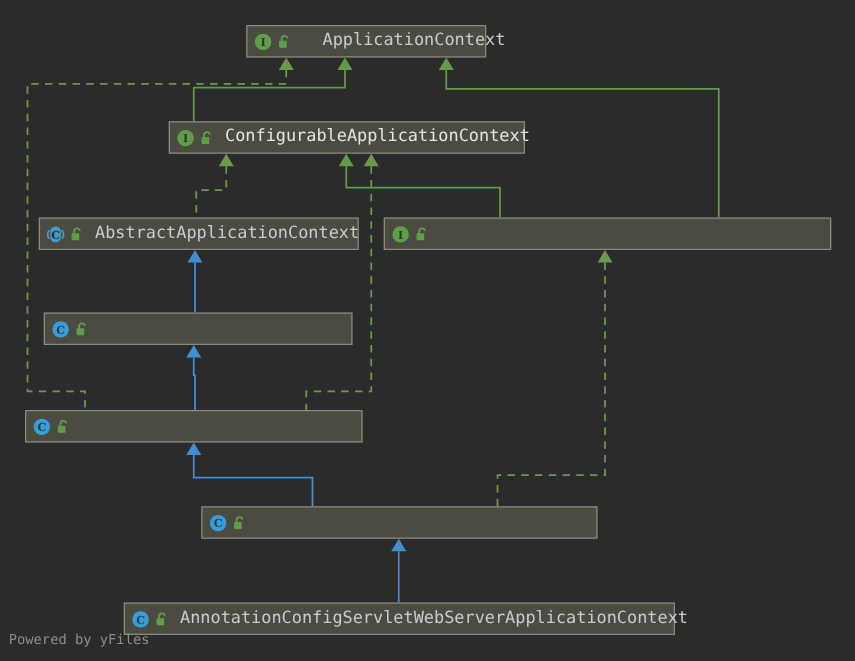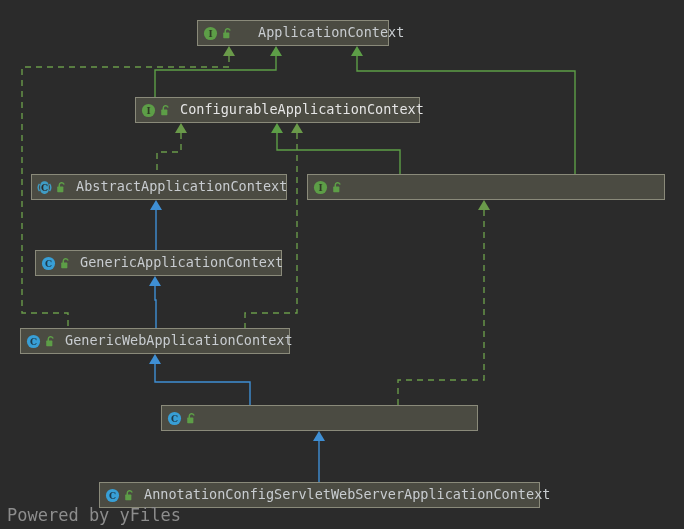--- a/index.html
+++ b/index.html
@@ -57,21 +57,21 @@
     font-size: 13.5px;
     color: #c8ccd0;
     letter-spacing: 0px;
     line-height: 1;
   }
   #watermark {
     position: absolute;
     left: 7px;
     top: 505px;
     font-family: "DejaVu Sans Mono", monospace;
-    font-size: 17px;
+    font-size: 11px;
     color: #8d8d8d;
     white-space: nowrap;
   }
 </style>
 </head>
 <body>
 
 <div id="diagram-canvas">
   <svg id="edge-layer" width="684" height="529" style="position:absolute;left:0;top:0;">
       <g>
@@ -177,34 +177,32 @@
         <span class="node-icons">
           <svg viewBox="0 0 16 16" class="icon-type">
             <circle cx="8" cy="8" r="7" fill="#389fd6"></circle>
             <text x="8" y="11.6" text-anchor="middle" font-family="DejaVu Serif, serif" font-size="9.5" font-weight="bold" fill="#1d3b4d">C</text>
           </svg>
           <svg viewBox="0 0 14 14" class="icon-vis">
             <path d="M4.6 6.2 V4.3 a2.6 2.6 0 0 1 4.9 -1.1" stroke="#5d9e47" stroke-width="1.6" fill="none" stroke-linecap="round"></path>
             <rect x="2.4" y="6.0" width="6.6" height="6.1" rx="0.7" fill="#5d9e47"></rect>
           </svg>
         </span>
-        <span class="node-label" style="color: rgb(200, 204, 208);">GenericApplicationContext</span>
       </div>
       <div class="uml-node" style="left: 20px; top: 328px; width: 270px; background: rgb(75, 75, 66); border-color: rgb(138, 138, 122);">
         <span class="node-icons">
           <svg viewBox="0 0 16 16" class="icon-type">
             <circle cx="8" cy="8" r="7" fill="#389fd6"></circle>
             <text x="8" y="11.6" text-anchor="middle" font-family="DejaVu Serif, serif" font-size="9.5" font-weight="bold" fill="#1d3b4d">C</text>
           </svg>
           <svg viewBox="0 0 14 14" class="icon-vis">
             <path d="M4.6 6.2 V4.3 a2.6 2.6 0 0 1 4.9 -1.1" stroke="#5d9e47" stroke-width="1.6" fill="none" stroke-linecap="round"></path>
             <rect x="2.4" y="6.0" width="6.6" height="6.1" rx="0.7" fill="#5d9e47"></rect>
           </svg>
         </span>
-        <span class="node-label" style="color: rgb(200, 204, 208);">GenericWebApplicationContext</span>
       </div>
       <div class="uml-node" style="left: 161px; top: 405px; width: 317px; background: rgb(75, 75, 66); border-color: rgb(138, 138, 122);">
         <span class="node-icons">
           <svg viewBox="0 0 16 16" class="icon-type">
             <circle cx="8" cy="8" r="7" fill="#389fd6"></circle>
             <text x="8" y="11.6" text-anchor="middle" font-family="DejaVu Serif, serif" font-size="9.5" font-weight="bold" fill="#1d3b4d">C</text>
           </svg>
           <svg viewBox="0 0 14 14" class="icon-vis">
             <path d="M4.6 6.2 V4.3 a2.6 2.6 0 0 1 4.9 -1.1" stroke="#5d9e47" stroke-width="1.6" fill="none" stroke-linecap="round"></path>
             <rect x="2.4" y="6.0" width="6.6" height="6.1" rx="0.7" fill="#5d9e47"></rect>

